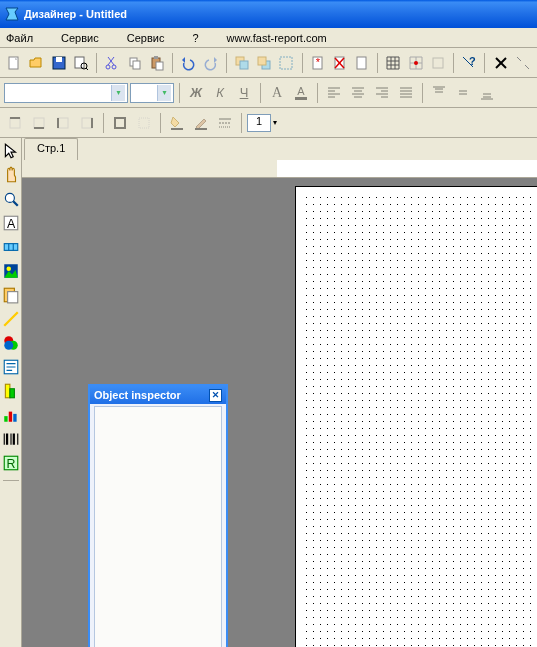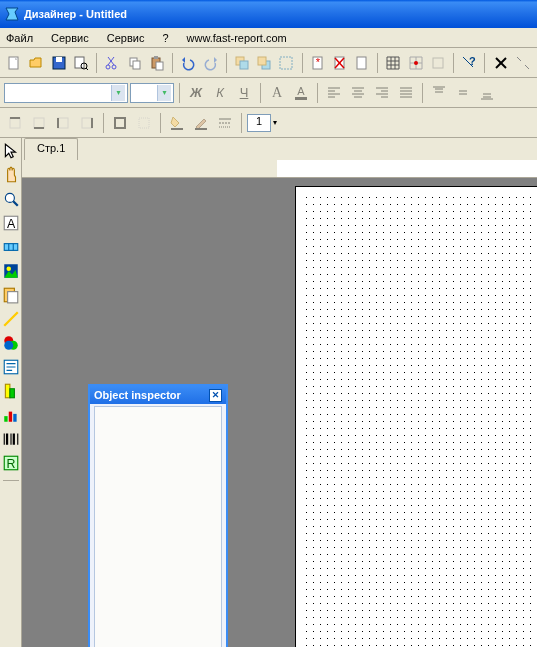--- a/index.html
+++ b/index.html
@@ -1,19 +1,19 @@
 <!DOCTYPE html>
 <html><head>
 <meta charset="utf-8">
 <style>
 * { box-sizing: border-box; margin: 0; padding: 0; font-family: Tahoma, sans-serif; font-size: 11px; }
 body { width: 537px; height: 647px; overflow: hidden; background: #ece9d8; position: relative; }
 .titlebar { height: 28px; background: linear-gradient(to bottom, #0058e0 0%, #3a8cf5 8%, #1f6fe6 50%, #0050d8 100%); display: flex; align-items: center; padding: 0 4px; color: #fff; font-weight: bold; font-size: 14px; }
 .titlebar .icon { width: 16px; height: 16px; margin-right: 4px; }
-.menubar { height: 20px; display: flex; align-items: center; padding: 0 6px; gap: 18px; background: #ece9d8; border-bottom: 1px solid #aca899; }
+.menubar { height: 20px; display: flex; align-items: center; padding: 0 6px; gap: 28px; background: #ece9d8; border-bottom: 1px solid #aca899; }
 .menubar span { cursor: default; }
 .toolbar { height: 30px; display: flex; align-items: center; padding: 2px 4px; background: #ece9d8; border-bottom: 1px solid #aca899; gap: 2px; }
 .tbtn { width: 22px; height: 22px; display: flex; align-items: center; justify-content: center; }
 .tbtn svg { width: 16px; height: 16px; }
 .sep { width: 1px; height: 20px; background: #aca899; margin: 0 3px; }
 .fontrow { height: 30px; display: flex; align-items: center; padding: 2px 4px; background: #ece9d8; border-bottom: 1px solid #aca899; gap: 2px; }
 .combo { height: 20px; background: #fff; border: 1px solid #7f9db9; display: flex; align-items: center; padding: 0 2px; }
 .combo .drop { width: 14px; height: 16px; background: #dbe4f0; border-left: 1px solid #b0c4de; display: flex; align-items: center; justify-content: center; color: #4b6; font-size: 8px; }
 .disabled { opacity: 0.45; }
 .framerow { height: 30px; display: flex; align-items: center; padding: 2px 4px; background: #ece9d8; border-bottom: 1px solid #aca899; gap: 2px; }

